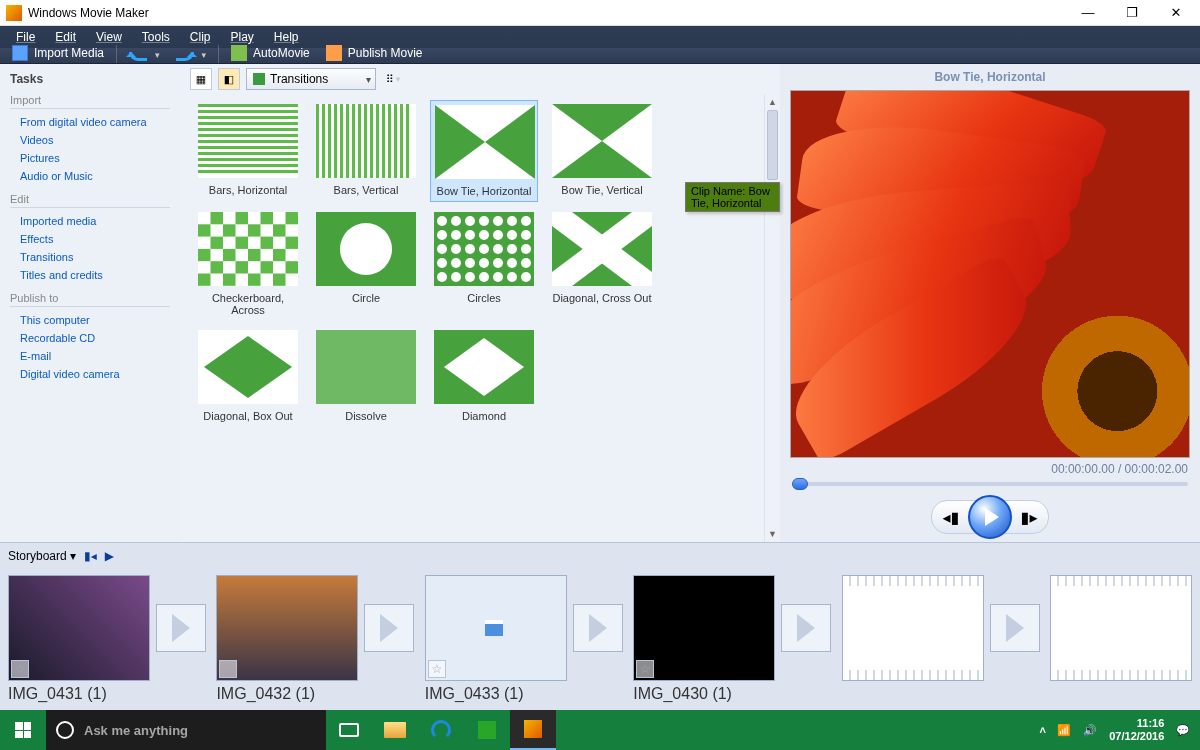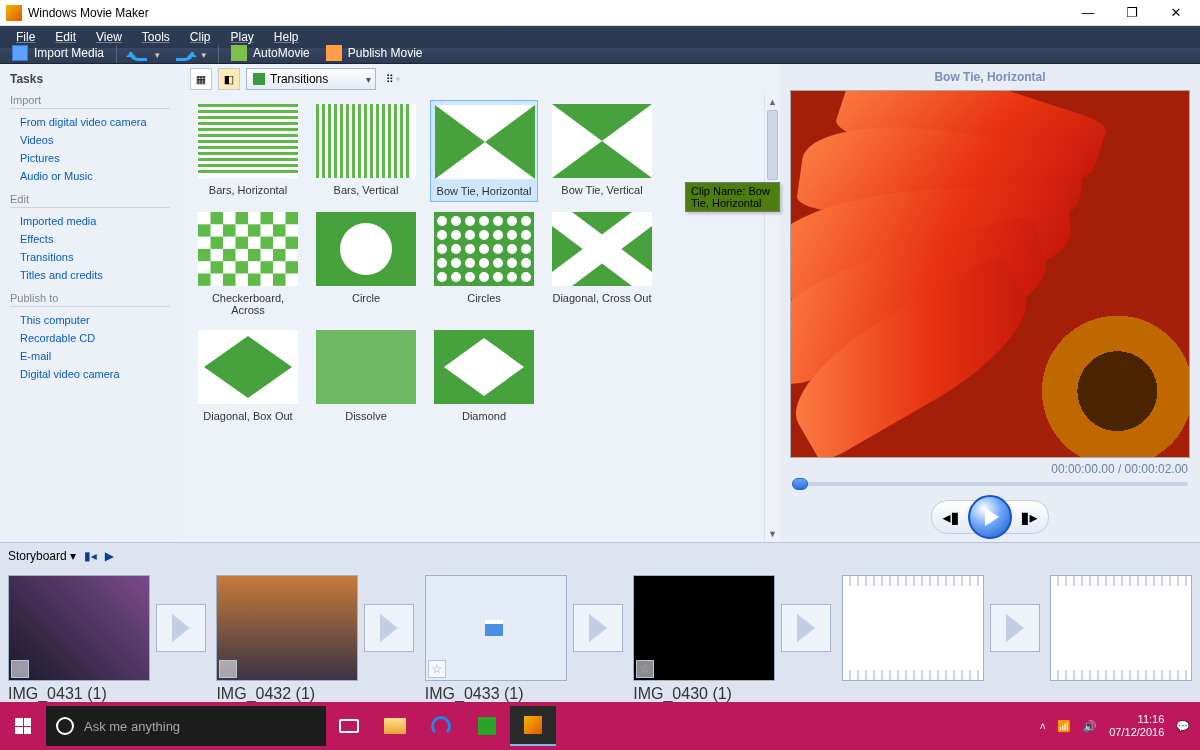--- a/index.html
+++ b/index.html
@@ -83,21 +83,21 @@
 .clip .star{position:absolute;left:2px;bottom:2px;width:18px;height:18px;background:rgba(255,255,255,.55);border:1px solid #b8c3d9;display:flex;align-items:center;justify-content:center;font-size:12px;color:#9aa8c1;}
 .clip .cname{font-size:16px;color:#333;margin-top:4px;}
 .tbox { width:56px; height:106px; display:flex; align-items:center;}
 .tbox .tframe{width:50px;height:48px;border:1px solid #a8b5ce;background:#eef2f9;display:flex;align-items:center;justify-content:center;}
 .tbox .tarr{width:0;height:0;border-left:18px solid #c3cee0;border-top:14px solid transparent;border-bottom:14px solid transparent;}
 .film { width:146px;}
 .film .fframe{height:106px;border:1px solid #9fb0cd;background:repeating-linear-gradient(90deg,#fff 0 6px,#cfd7e6 6px 8px),#fff;background-size:100% 10px,auto;background-repeat:repeat-x,no-repeat;background-position:top,center;position:relative;}
 .film .fframe::after{content:"";position:absolute;bottom:0;left:0;right:0;height:10px;background:repeating-linear-gradient(90deg,#fff 0 6px,#cfd7e6 6px 8px);}
 
 
-.taskbar { position:absolute; bottom:0; left:0; right:0; height:48px; background:#be185d; display:flex; align-items:center; color:#fff;}
+.taskbar { position:absolute; bottom:0; left:0; right:0; height:40px; background:#15803d; display:flex; align-items:center; color:#fff;font-weight:bold;}
 .taskbar .tleft{display:flex;align-items:center;height:100%;}
 .taskbar .tbicon{width:46px;height:40px;display:flex;align-items:center;justify-content:center;}
 .taskbar .search{flex:0 0 280px;height:40px;display:flex;align-items:center;background:#1d1d1d;color:#a6a6a6;font-size:13px;padding:0 10px;gap:10px;}
 .taskbar .tray{margin-left:auto;display:flex;align-items:center;gap:12px;padding:0 10px;font-size:11px;color:#fff;}
 .taskbar .clock{text-align:right;line-height:13px;font-size:11px;}
 .circle{width:18px;height:18px;border:2px solid #fff;border-radius:50%;}
 .winlogo{width:16px;height:16px;display:grid;grid-template:1fr 1fr/1fr 1fr;gap:1px;}
 .winlogo span{background:#fff;}
 .tv{width:20px;height:14px;border:2px solid #fff;border-radius:2px;}
 svg{display:block;}

